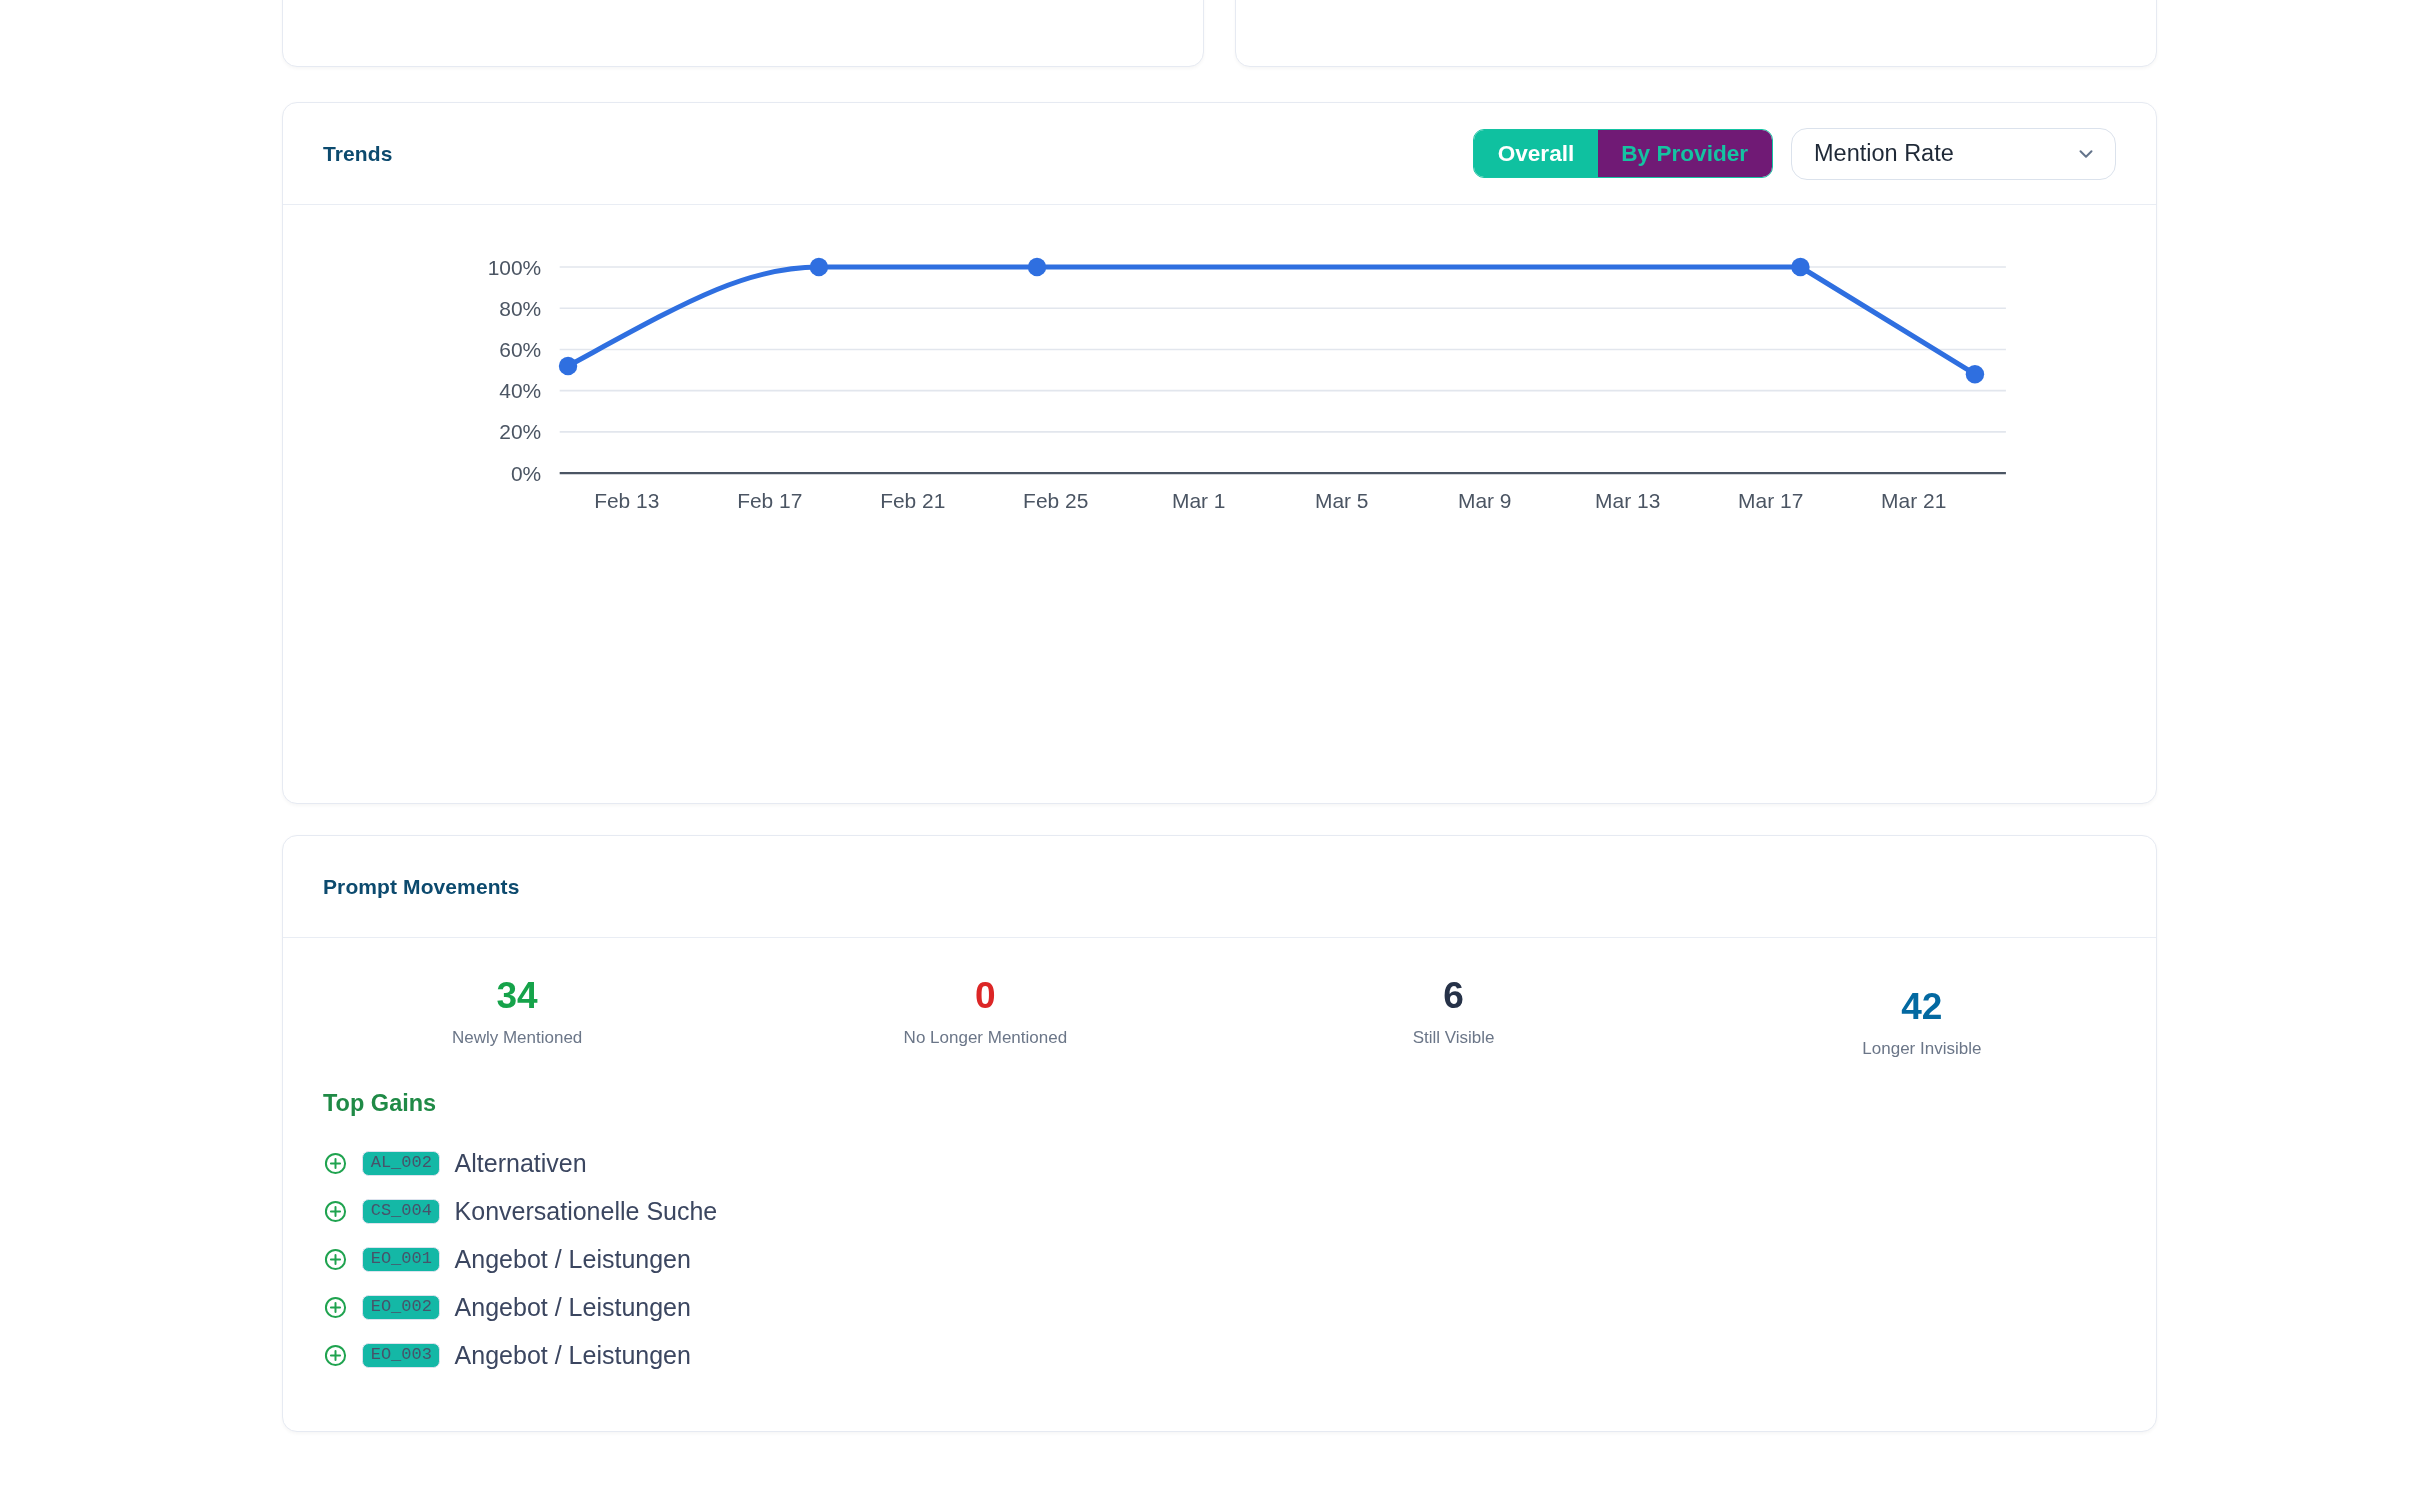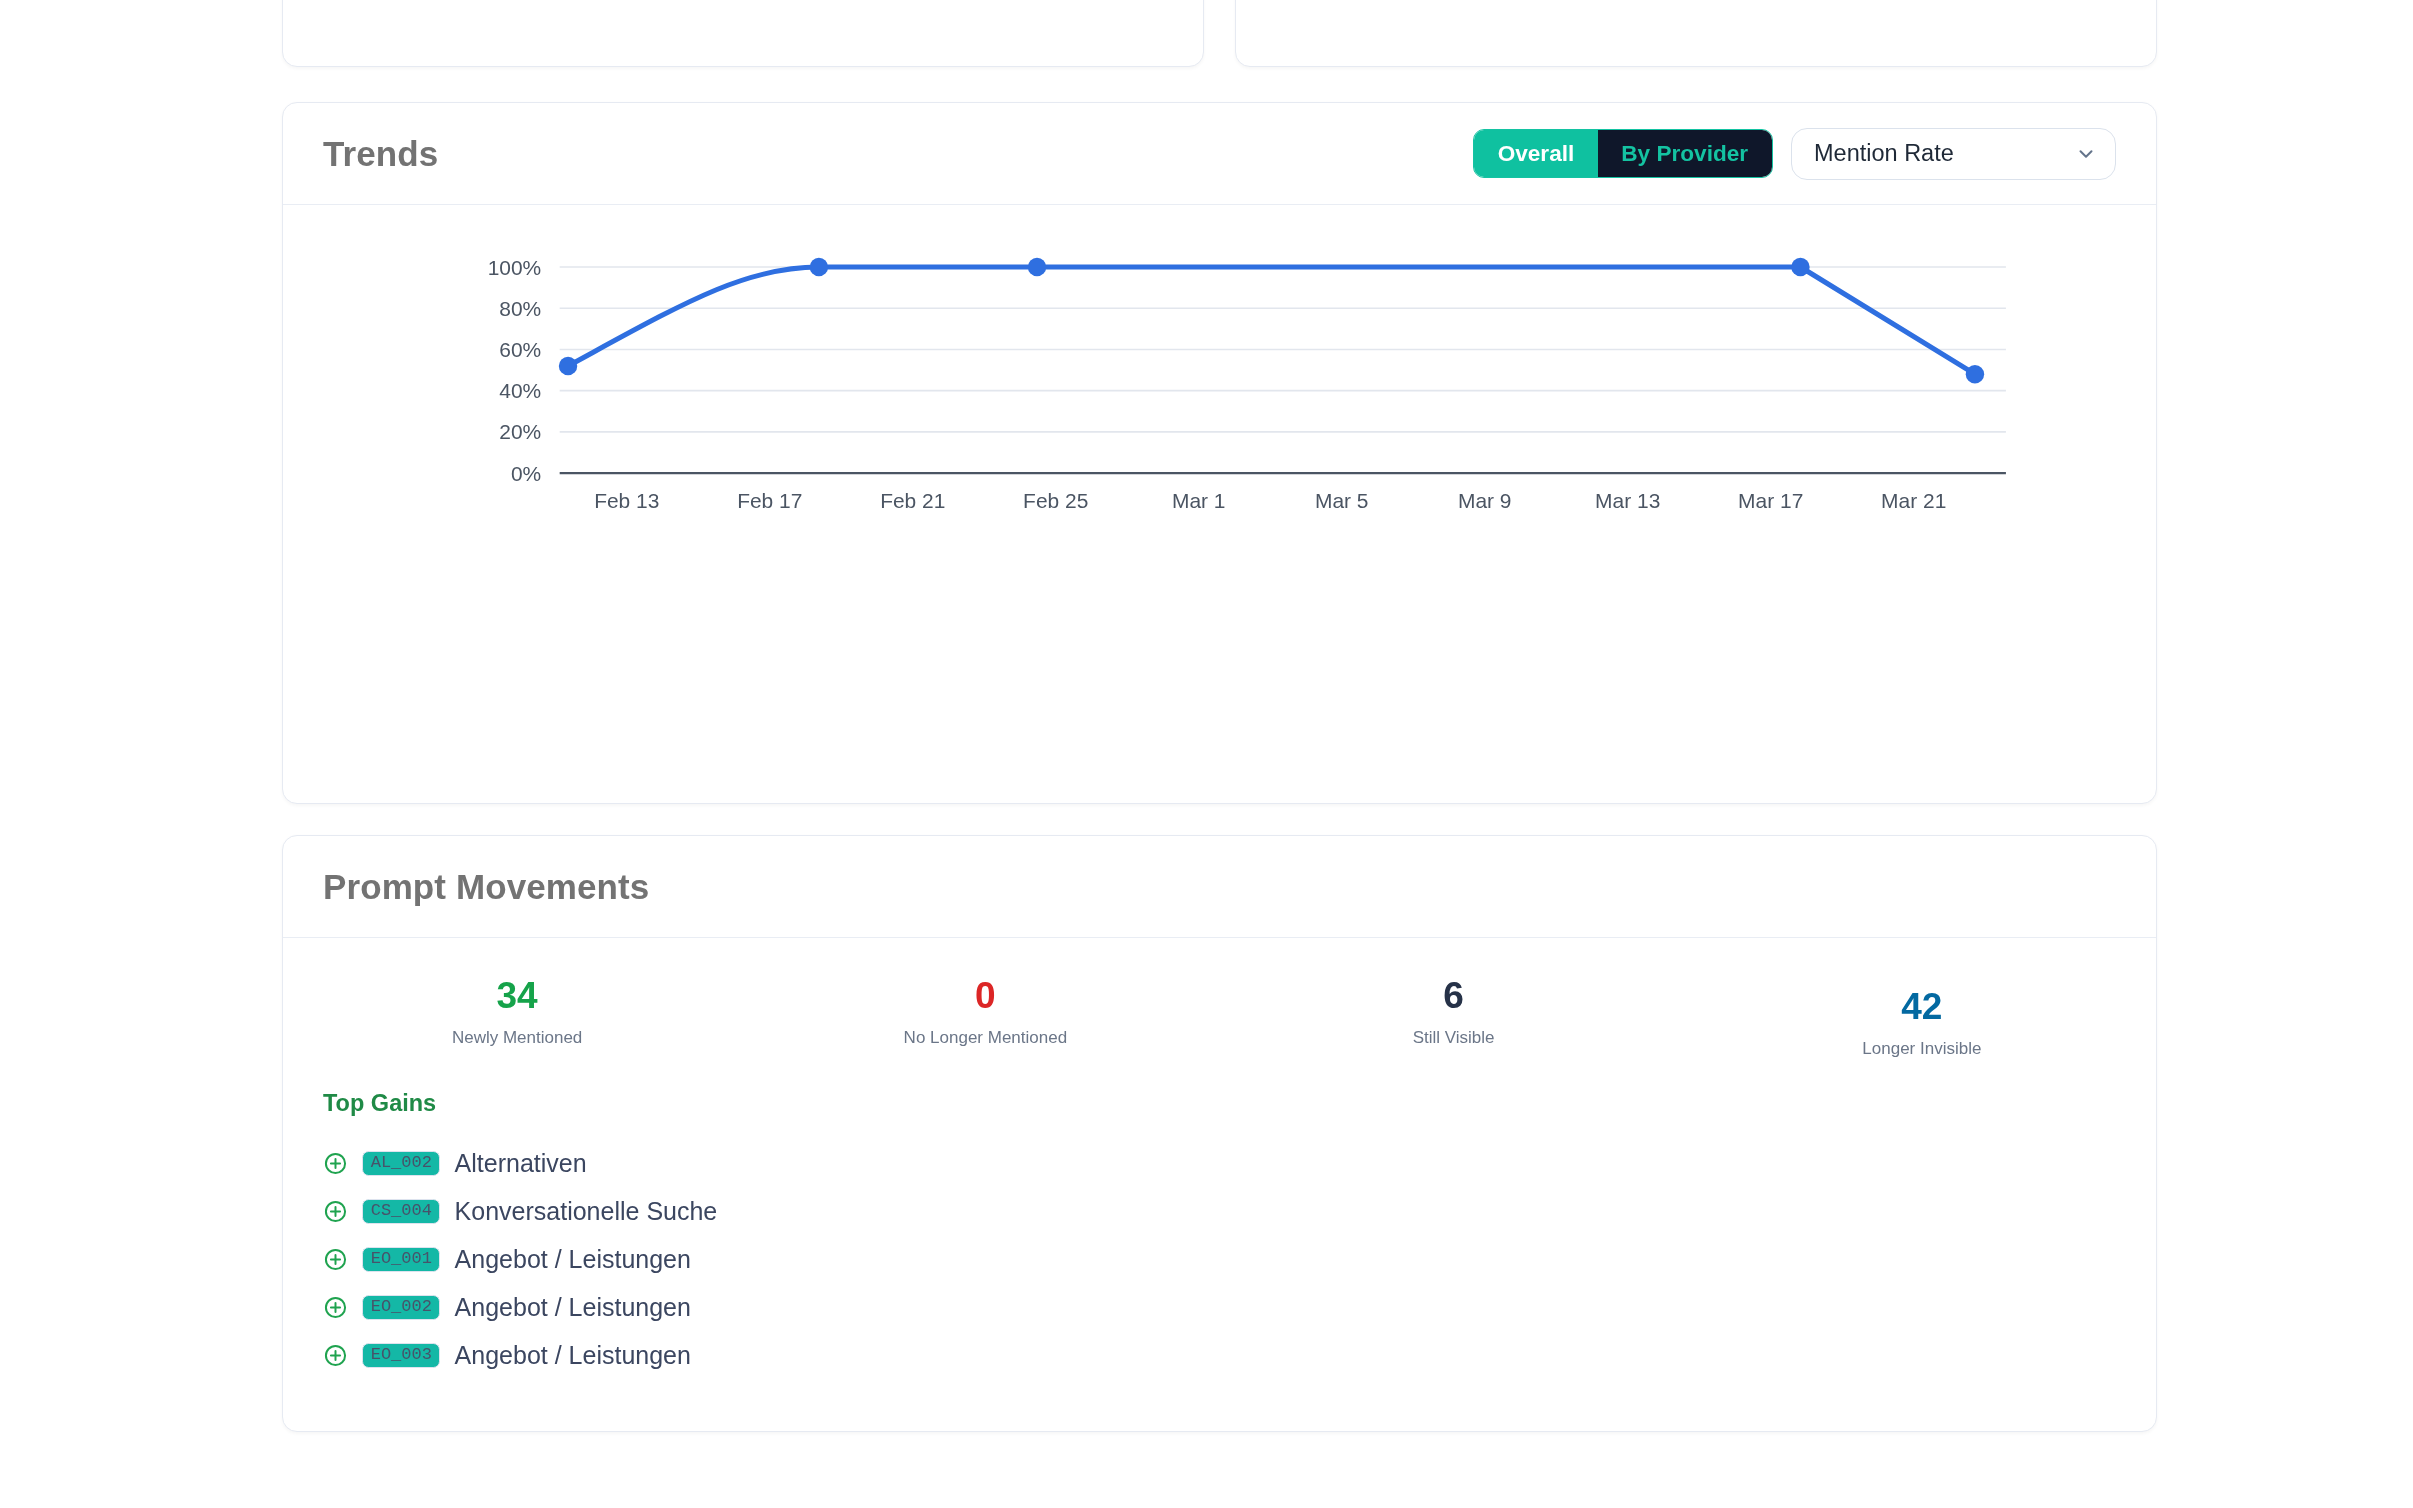--- a/index.html
+++ b/index.html
@@ -36,43 +36,43 @@
   .card-header {
     position: relative;
     height: 102px;
     display: flex;
     align-items: center;
     justify-content: space-between;
     padding: 0 40px;
   }
   .card-header.divided { border-bottom: 1.7px solid #e9edf4; }
   .card-title {
-    font-size: 35px;
+    font-size: 21px;
     font-weight: 700;
-    color: #737373;
+    color: #0c4a6e;
     letter-spacing: 0.1px;
   }
   .header-right { display: flex; align-items: center; gap: 18.4px; }
 
   
   .segmented {
     display: flex;
     border: 1.7px solid #14c3a2;
     border-radius: 11px;
     overflow: hidden;
     height: 49px;
   }
   .seg-btn {
     display: flex;
     align-items: center;
     justify-content: center;
     padding: 0 23.5px;
     font-size: 22.6px;
     font-weight: 600;
-    background: #0f172a;
+    background: #701a75;
     color: #14c3a2;
     border: none;
     cursor: pointer;
     font-family: inherit;
     white-space: nowrap;
   }
   .seg-btn.active { background: #0fc1a0; color: #ffffff; }
 
   
   .select-box {

